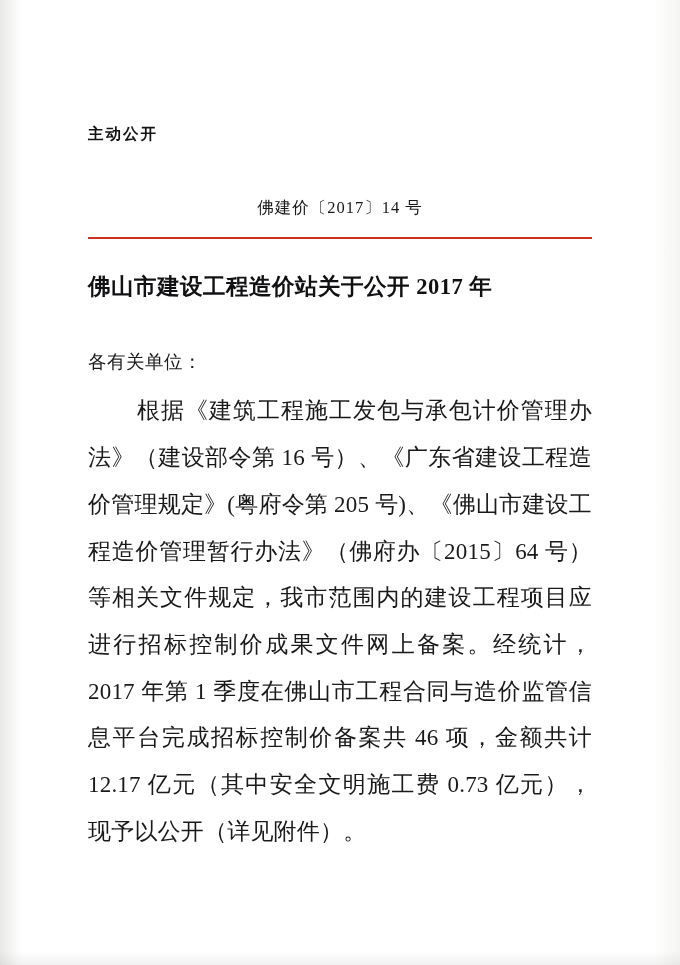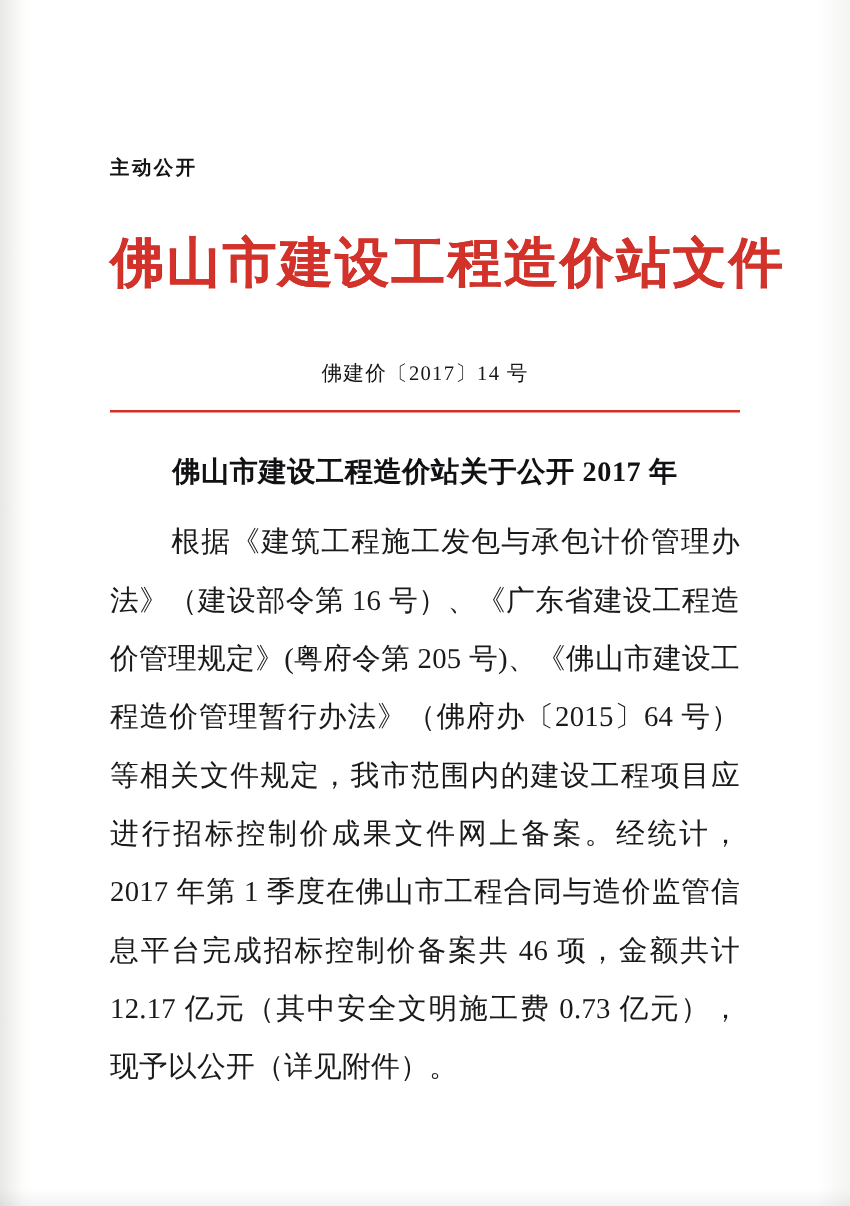--- a/index.html
+++ b/index.html
@@ -70,21 +70,21 @@
 
   .redrule {
     margin: 18px 0 0 0;
     height: 2px;
     background: #cf3127;
     width: 100%;
   }
 
   .title {
     margin-top: 30px;
-    text-align: center;
+    text-align: left;
     font-weight: bold;
     font-size: 22.5px;
     line-height: 1.62;
     letter-spacing: 0.5px;
     color: #111114;
   }
   .title div { white-space: nowrap; }
   .title .ln3 { letter-spacing: 1px; }
 
   .salutation {
@@ -118,30 +118,30 @@
 </style>
 </head>
 <body>
 
 <div class="page">
   <div class="paper">
     <div class="content">
 
       <div class="openness">主动公开</div>
 
-      <div class="masthead">佛山市建设工程造价站文件</div>
 
       <div class="docnum">佛建价〔2017〕14 号</div>
 
       <div class="redrule"></div>
 
       <div class="title">
         <div class="ln1">佛山市建设工程造价站关于公开 2017 年</div>
       </div>
 
+      <div class="salutation">各有关单位：</div>
 
       <div class="body-text"><span class="indent"></span><span>根据《建筑工程施工发包与承包计价管理办法》（建设部令第 16 号）、《广东省建设工程造价管理规定》(粤府令第 205 号)、《佛山市建设工程造价管理暂行办法》（佛府办〔2015〕64 号）等相关文件规定，我市范围内的建设工程项目应进行招标控制价成果文件网上备案。经统计，2017 年第 1 季度在佛山市工程合同与造价监管信息平台完成招标控制价备案共 46 项，金额共计 12.17 亿元（其中安全文明施工费 0.73 亿元），现予以公开（详见附件）。</span></div>
 
     </div>
   </div>
   <div class="edge-shadow-left"></div>
   <div class="edge-shadow-bottom"></div>
 </div>
 
 </body></html>

